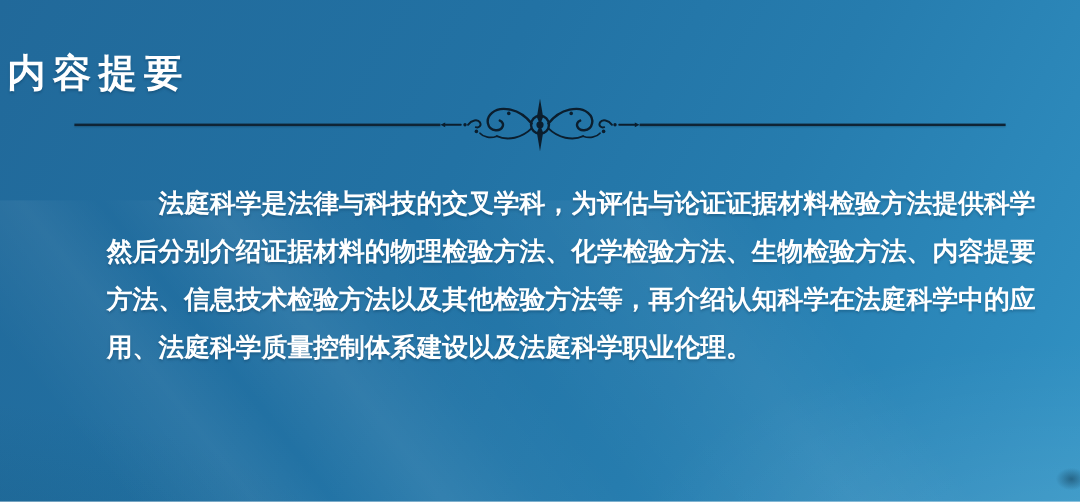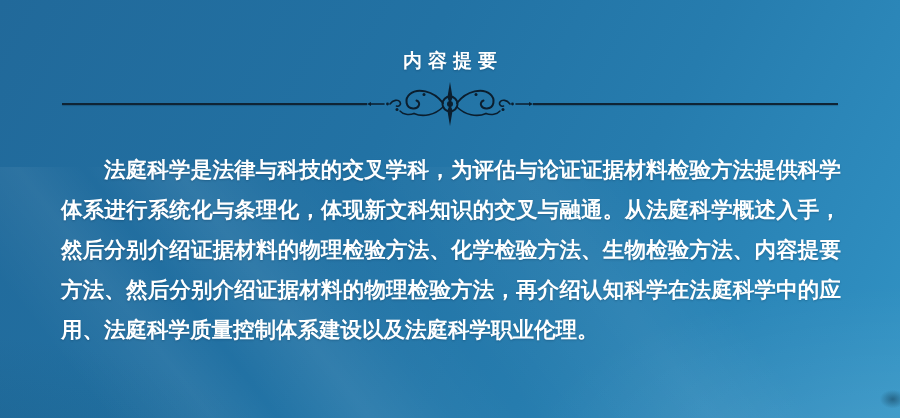--- a/index.html
+++ b/index.html
@@ -39,25 +39,25 @@
         rgba(255,255,255,0) 72%);
     pointer-events: none;
   }
 
   .title {
     position: absolute;
     top: 44px;
     left: 0;
     width: 100%;
     margin: 0;
-    text-align: center;
+    text-align: left;
     color: var(--text, #ffffff);
     font-family: "Liberation Serif", "DejaVu Serif", serif;
     font-weight: bold;
-    font-size: 19px;
+    font-size: 32px;
     line-height: 34px;
     letter-spacing: 6px;
     text-indent: 6px; 
     text-shadow: 0 1px 2px rgba(0, 40, 70, .30);
   }
 
   .divider {
     position: absolute;
     left: 62px;
     right: 62px;
@@ -82,20 +82,21 @@
     color: var(--text, #ffffff);
     font-size: 21.5px;
     line-height: 40px;
     font-weight: bold;
     text-shadow: 0 1px 2px rgba(0, 40, 70, .28);
   }
   .summary .line {
     text-align: justify;
     text-align-last: justify;
     white-space: nowrap; 
+    margin-left: 28px;
   }
   .summary .line.indent { text-indent: 2em; }
   .summary .line.last {
     text-align: right;
     text-align-last: left;
   }
 </style>
 </head>
 <body>
 
@@ -129,19 +130,18 @@
       <circle cx="83" cy="23" r="3" fill="#0b1e2e" stroke="none"></circle>
 
       <path d="M83 1 L85.6 16.5 L83 23 L80.4 16.5 Z" fill="#0b1e2e" stroke="none"></path>
       <path d="M83 45 L85.6 29.5 L83 23 L80.4 29.5 Z" fill="#0b1e2e" stroke="none"></path>
     </svg>
     <div class="rule"></div>
   </div>
 
   <div class="summary">
     <div class="line indent">法庭科学是法律与科技的交叉学科，为评估与论证证据材料检验方法提供科学</div>
-    <div class="line">体系进行系统化与条理化，体现新文科知识的交叉与融通。从法庭科学概述入手，</div>
     <div class="line">然后分别介绍证据材料的物理检验方法、化学检验方法、生物检验方法、内容提要</div>
-    <div class="line">方法、然后分别介绍证据材料的物理检验方法，再介绍认知科学在法庭科学中的应</div>
+    <div class="line">方法、信息技术检验方法以及其他检验方法等，再介绍认知科学在法庭科学中的应</div>
     <div class="line last">用、法庭科学质量控制体系建设以及法庭科学职业伦理。</div>
   </div>
 
 </div>
 
 </body></html>

